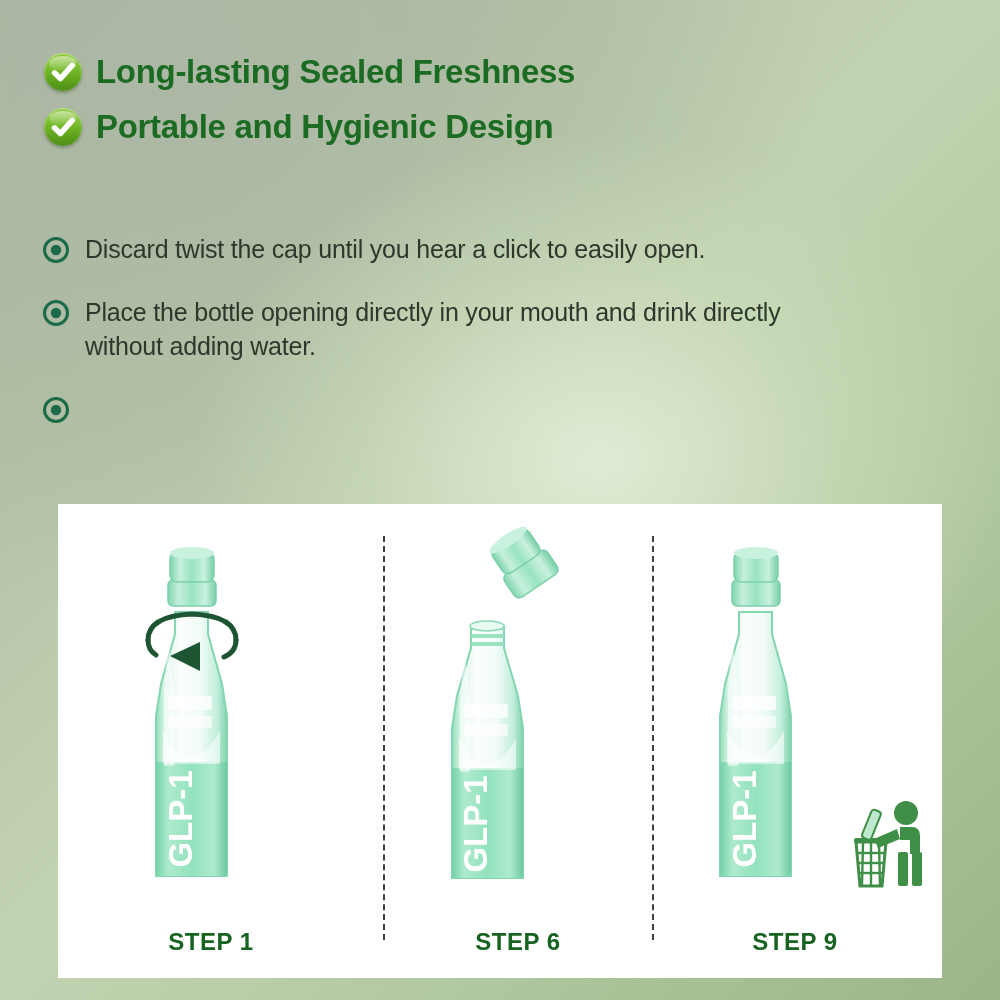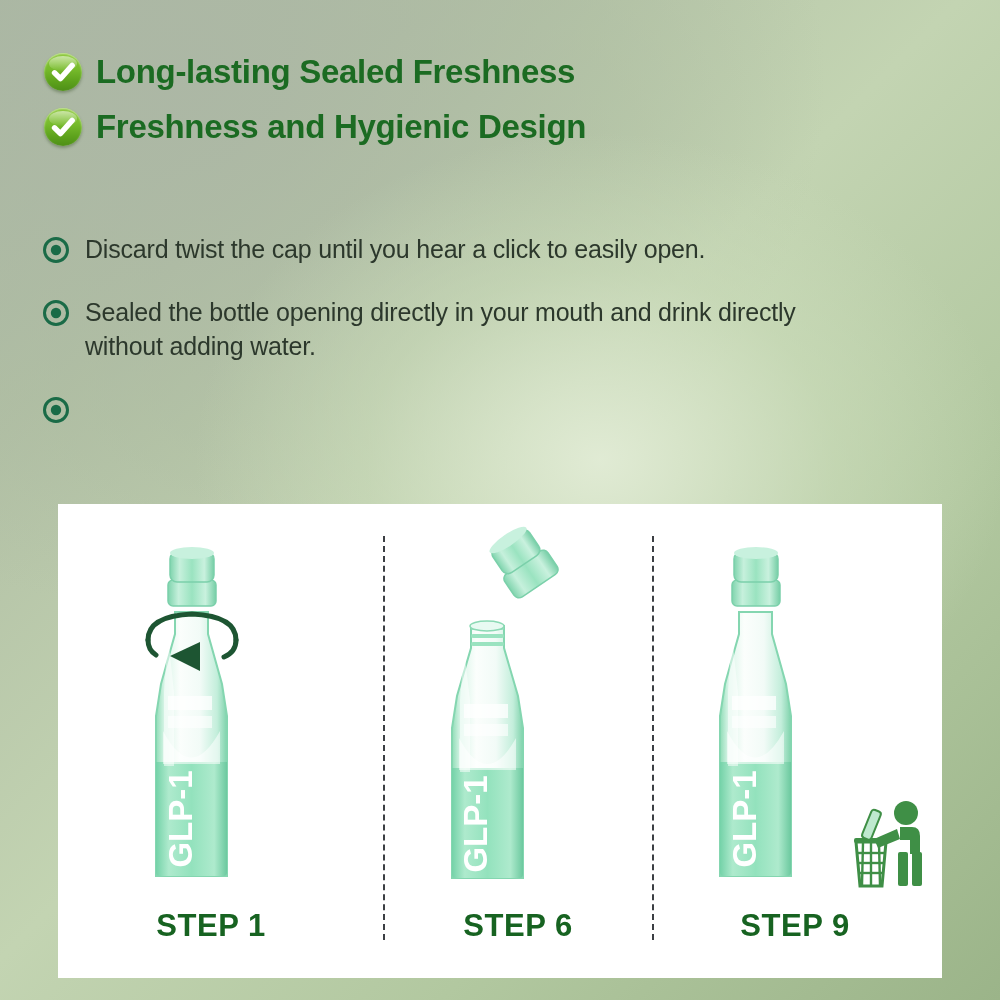--- a/index.html
+++ b/index.html
@@ -128,24 +128,24 @@
   .step-art {
     position: absolute;
     left: 0;
     top: 12px;
     width: 294px;
     height: 380px;
   }
   .step-label {
     position: absolute;
     left: 0;
-    top: 404px;
+    top: 424px;
     width: 294px;
     text-align: center;
-    font-size: 31px;
+    font-size: 24px;
     font-weight: bold;
     color: #176321;
     letter-spacing: 0.5px;
   }
   .trash-mark {
     position: absolute;
     left: 202px;
     top: 292px;
     width: 86px;
     height: 92px;
@@ -166,21 +166,21 @@
       </span>
       <span class="feature-text">Long-lasting Sealed Freshness</span>
     </div>
 
     <div class="feature-row">
       <span class="check-badge">
         <svg viewBox="0 0 38 38">
           <path d="M10.5 19.8 L16.4 25.6 L28.2 12.4" fill="none" stroke="#ffffff" stroke-width="5.4" stroke-linecap="round" stroke-linejoin="round"></path>
         </svg>
       </span>
-      <span class="feature-text">Freshness and Hygienic Design</span>
+      <span class="feature-text">Portable and Hygienic Design</span>
     </div>
 
 
   </div>
 
   <div class="instructions">
 
     <div class="instr-row">
       <span class="ring-icon">
         <svg viewBox="0 0 28 28" width="28" height="28">
@@ -191,21 +191,21 @@
       <span class="instr-text">Discard twist the cap until you hear a click to easily open.</span>
     </div>
 
     <div class="instr-row">
       <span class="ring-icon">
         <svg viewBox="0 0 28 28" width="28" height="28">
           <circle cx="14" cy="14" r="11.5" fill="none" stroke="#1a6b47" stroke-width="3"></circle>
           <circle cx="14" cy="14" r="5.2" fill="#1a6b47"></circle>
         </svg>
       </span>
-      <span class="instr-text">Sealed the bottle opening directly in your mouth and drink directly without adding water.</span>
+      <span class="instr-text">Place the bottle opening directly in your mouth and drink directly without adding water.</span>
     </div>
 
     <div class="instr-row">
       <span class="ring-icon">
         <svg viewBox="0 0 28 28" width="28" height="28">
           <circle cx="14" cy="14" r="11.5" fill="none" stroke="#1a6b47" stroke-width="3"></circle>
           <circle cx="14" cy="14" r="5.2" fill="#1a6b47"></circle>
         </svg>
       </span>
     </div>

